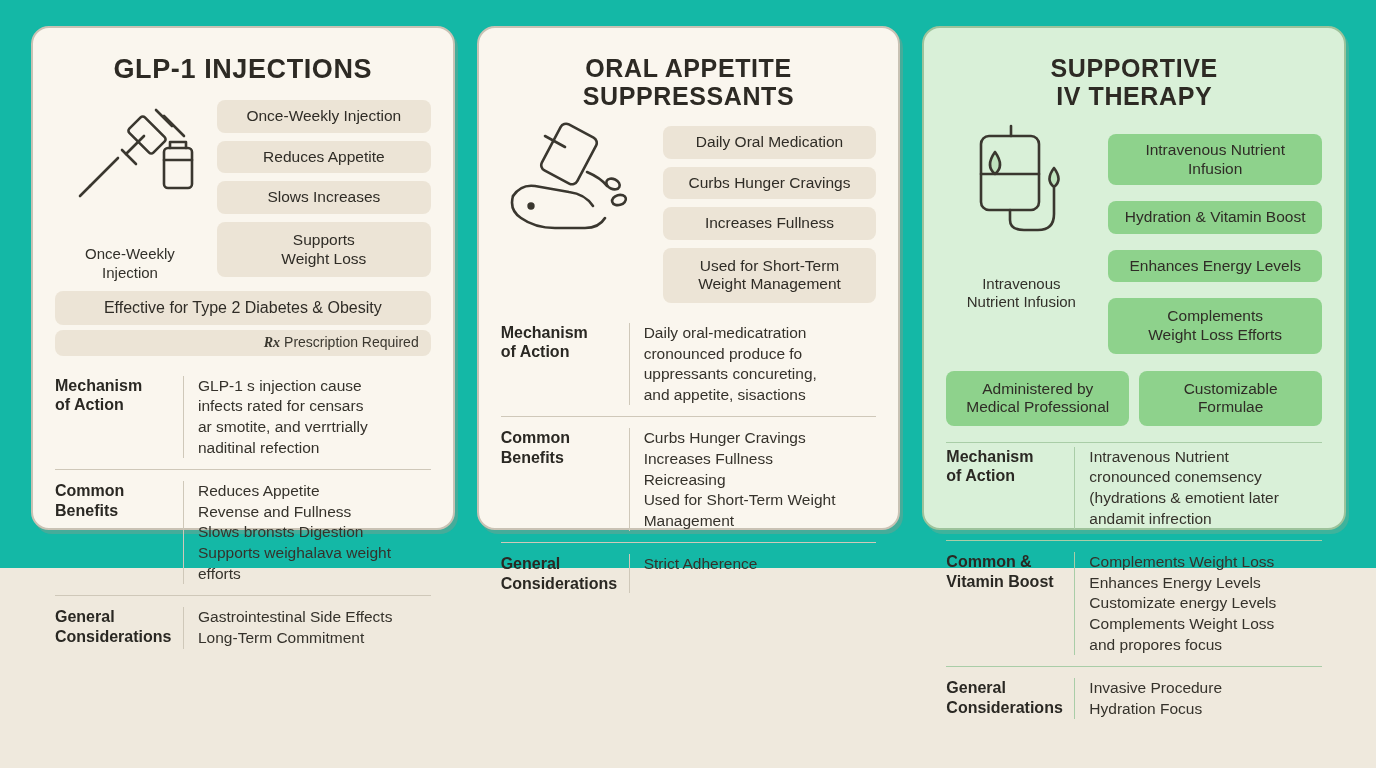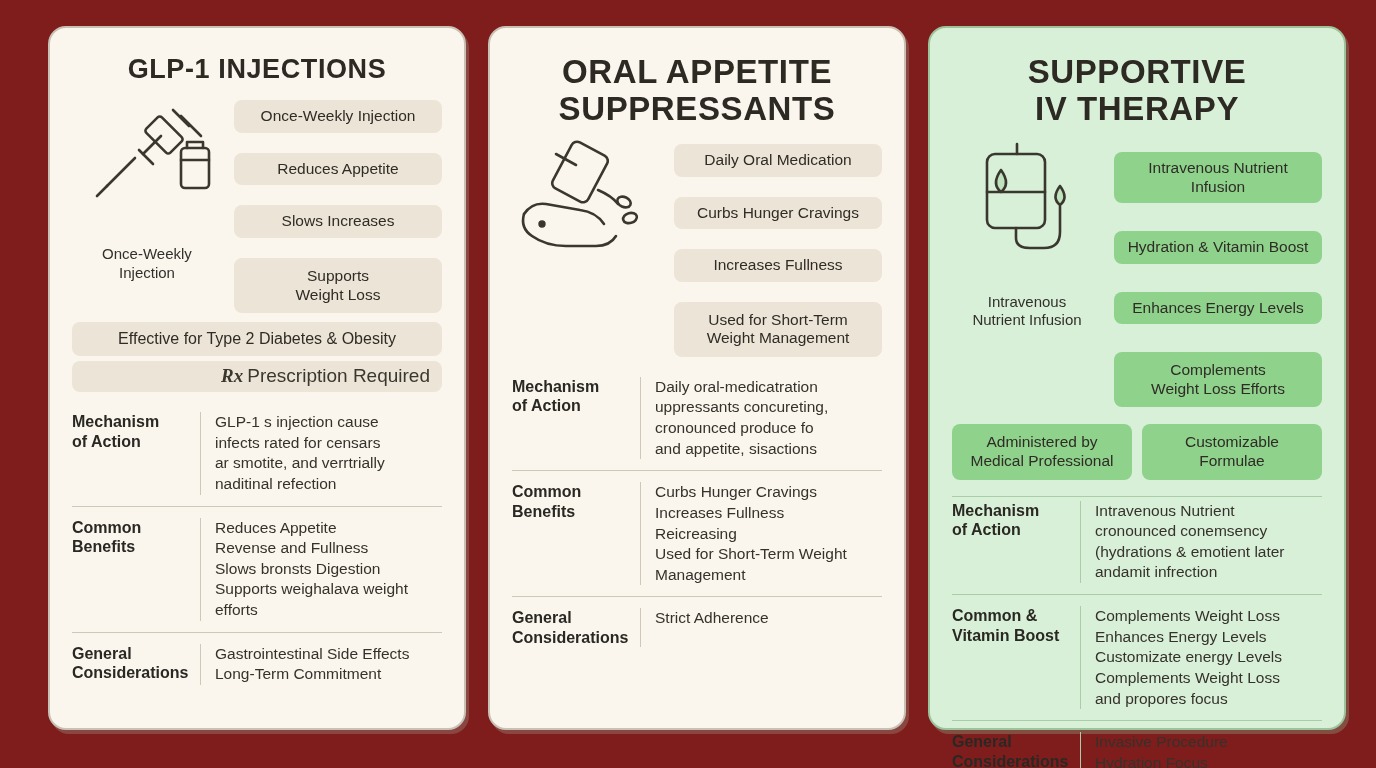--- a/index.html
+++ b/index.html
@@ -9,26 +9,26 @@
   body {
     width: 1376px;
     height: 768px;
     background: #efe9dd;
     font-family: "Liberation Sans", sans-serif;
     overflow: hidden;
   }
   #page {
     position: relative;
     width: 1376px;
-    height: 768px;
-    background: #7f1d1d;
+    height: 568px;
+    background: #14b8a6;
     box-sizing: border-box;
     display: flex;
     gap: 22px;
-    padding: 26px 30px 38px 48px;
+    padding: 26px 30px 38px 31px;
   }
   .card {
     flex: 1 1 0;
     border-radius: 18px;
     box-sizing: border-box;
     padding: 22px 22px 18px 22px;
     display: flex;
     flex-direction: column;
     position: relative;
   }
@@ -44,21 +44,21 @@
   }
   .card-title {
     text-align: center;
     font-weight: bold;
     color: #2d2a24;
     letter-spacing: 0.6px;
     line-height: 1.12;
     font-size: 27px;
     margin: 4px 0 12px 0;
   }
-  .card-title.two-line { font-size: 33px; }
+  .card-title.two-line { font-size: 25px; }
 
   .top-section {
     display: flex;
     gap: 12px;
     align-items: flex-start;
   }
   .illus {
     width: 150px;
     flex: 0 0 150px;
     display: flex;
@@ -72,21 +72,21 @@
     font-size: 15px;
     color: #32302a;
     line-height: 1.22;
     margin-top: 8px;
   }
   .pill-col {
     flex: 1 1 auto;
     display: flex;
     flex-direction: column;
     align-items: stretch;
-    gap: 20px;
+    gap: 8px;
     padding-top: 4px;
   }
   .pill {
     border-radius: 8px;
     text-align: center;
     font-size: 15.5px;
     color: #2f2c26;
     padding: 7px 8px;
     line-height: 1.2;
   }
@@ -107,21 +107,21 @@
     font-size: 16px;
     padding: 8px 10px;
     color: #2f2c26;
   }
   .full-pill.cream { background: #ece4d6; }
   .rx-row {
     margin-top: 5px;
     background: #ece4d6;
     border-radius: 8px;
     text-align: right;
-    font-size: 19px;
+    font-size: 14px;
     color: #3a372f;
     padding: 4px 12px 5px 10px;
   }
   .rx-row .rx {
     font-family: "Liberation Serif", serif;
     font-style: italic;
     font-weight: bold;
     margin-right: 4px;
   }
 
@@ -261,22 +261,22 @@
       </div>
     </div>
 
 
     <div class="table">
       <div class="trow">
         <div class="trow-label">Mechanism<br>of Action</div>
         <div class="trow-sep"></div>
         <div class="trow-body">
           <div>Daily oral-medicatration</div>
+          <div>cronounced produce fo</div>
           <div>uppressants concureting,</div>
-          <div>cronounced produce fo</div>
           <div>and appetite, sisactions</div>
         </div>
       </div>
       <div class="trow">
         <div class="trow-label">Common<br>Benefits</div>
         <div class="trow-sep"></div>
         <div class="trow-body">
           <div>Curbs Hunger Cravings</div>
           <div>Increases Fullness</div>
           <div>Reicreasing</div>

